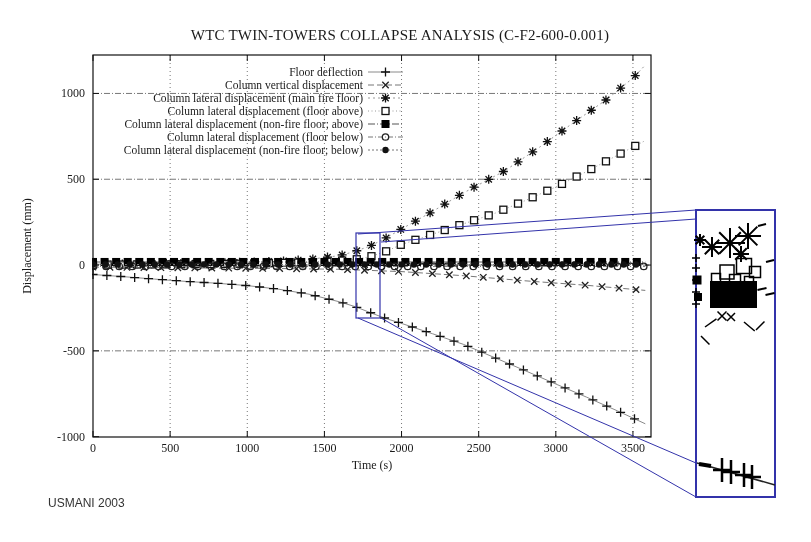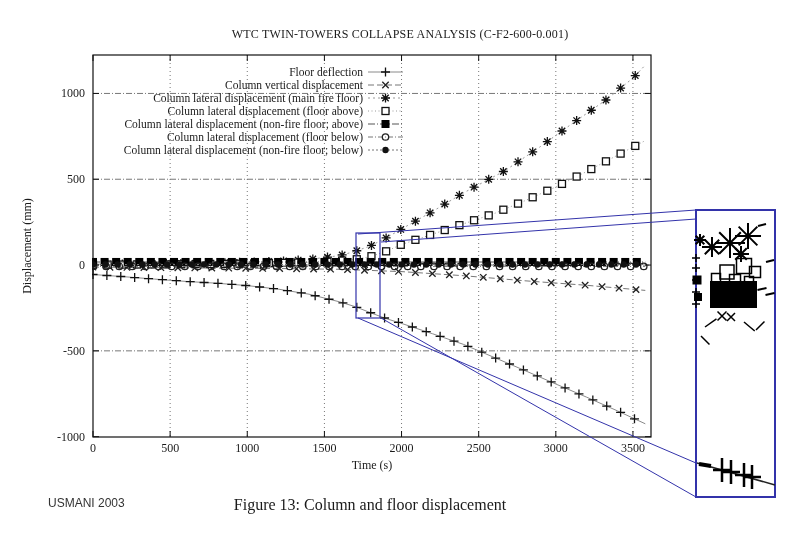--- a/index.html
+++ b/index.html
@@ -1,19 +1,19 @@
 <!DOCTYPE html>
 <html><head>
 <meta charset="utf-8">
 <style>
   html,body{margin:0;padding:0;background:#e8e8e8;}
   .page{position:relative;width:811px;height:542px;background:#ffffff;overflow:hidden;
         font-family:"Liberation Serif", serif;color:#1a1a1a;}
   .chart-title{position:absolute;left:90px;top:27px;width:620px;text-align:center;
-        font-size:12px;letter-spacing:.2px;}
+        font-size:15px;letter-spacing:.2px;}
   .figure-caption{position:absolute;left:150px;top:496px;width:440px;text-align:center;
         font-size:16px;}
   .attribution{position:absolute;left:16px;top:496px;font-size:12px;
         font-family:"Liberation Sans", sans-serif;color:#333;margin-left:32px;}
   svg{position:absolute;left:0;top:0;}
   text{font-family:"Liberation Serif", serif;fill:#1a1a1a;}
 </style>
 </head>
 <body>
 
@@ -463,14 +463,13 @@
         <line x1="701" y1="336" x2="709.4852813742385" y2="344.4852813742386" stroke="#000" stroke-width="1.5"></line>
         <line x1="697" y1="463" x2="775" y2="485" stroke="#222" stroke-width="1.5"></line>
         <line x1="699" y1="464" x2="711" y2="466" stroke="#000" stroke-width="4"></line>
         <path d="M713 470H731M722 458V482" stroke="#000" stroke-width="2.5"></path>
         <path d="M722 472H740M731 460V484" stroke="#000" stroke-width="2.5"></path>
         <path d="M735 475H753M744 463V487" stroke="#000" stroke-width="2.5"></path>
         <path d="M743 477H761M752 465V489" stroke="#000" stroke-width="2.5"></path>
       </g>
     </svg>
   <div class="attribution">USMANI 2003</div>
-  <div class="figure-caption">Figure 13: Column and floor displacement</div>
 </div>
 
 </body></html>

